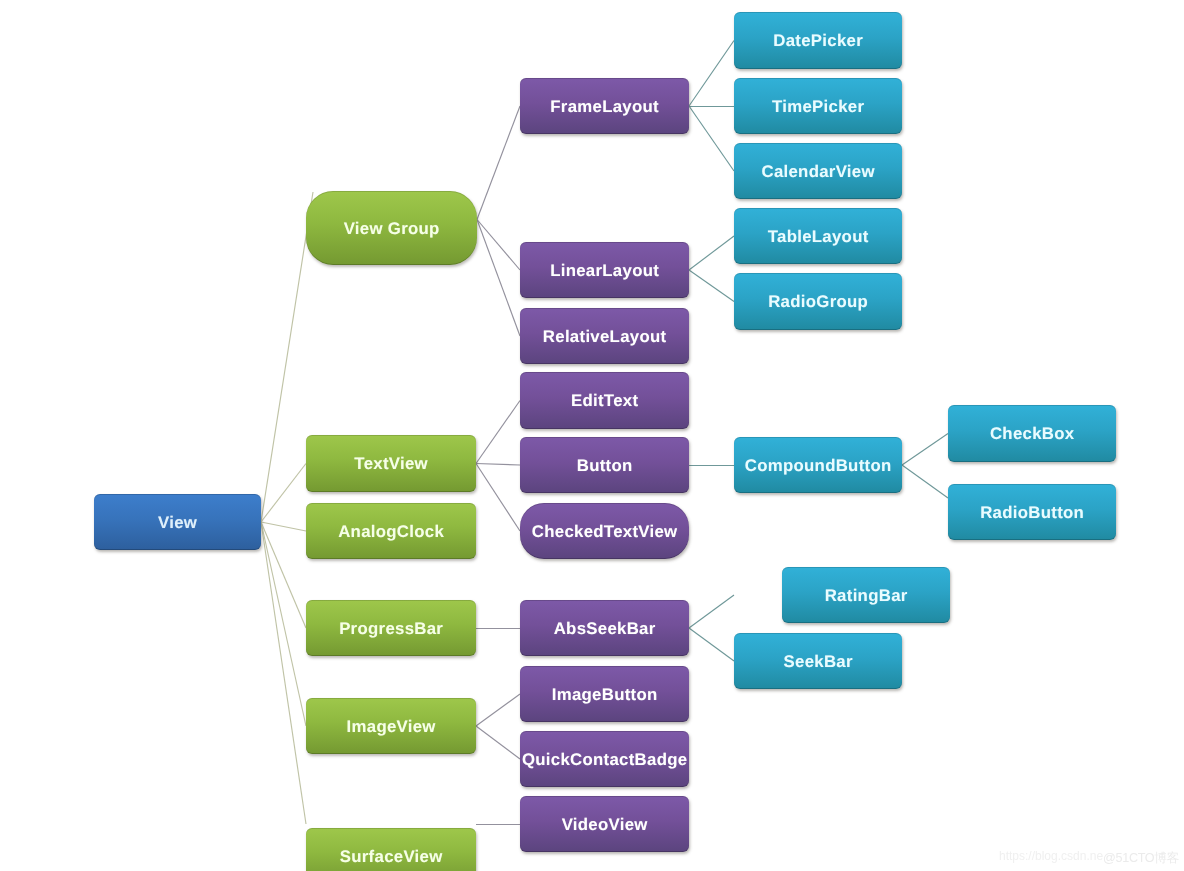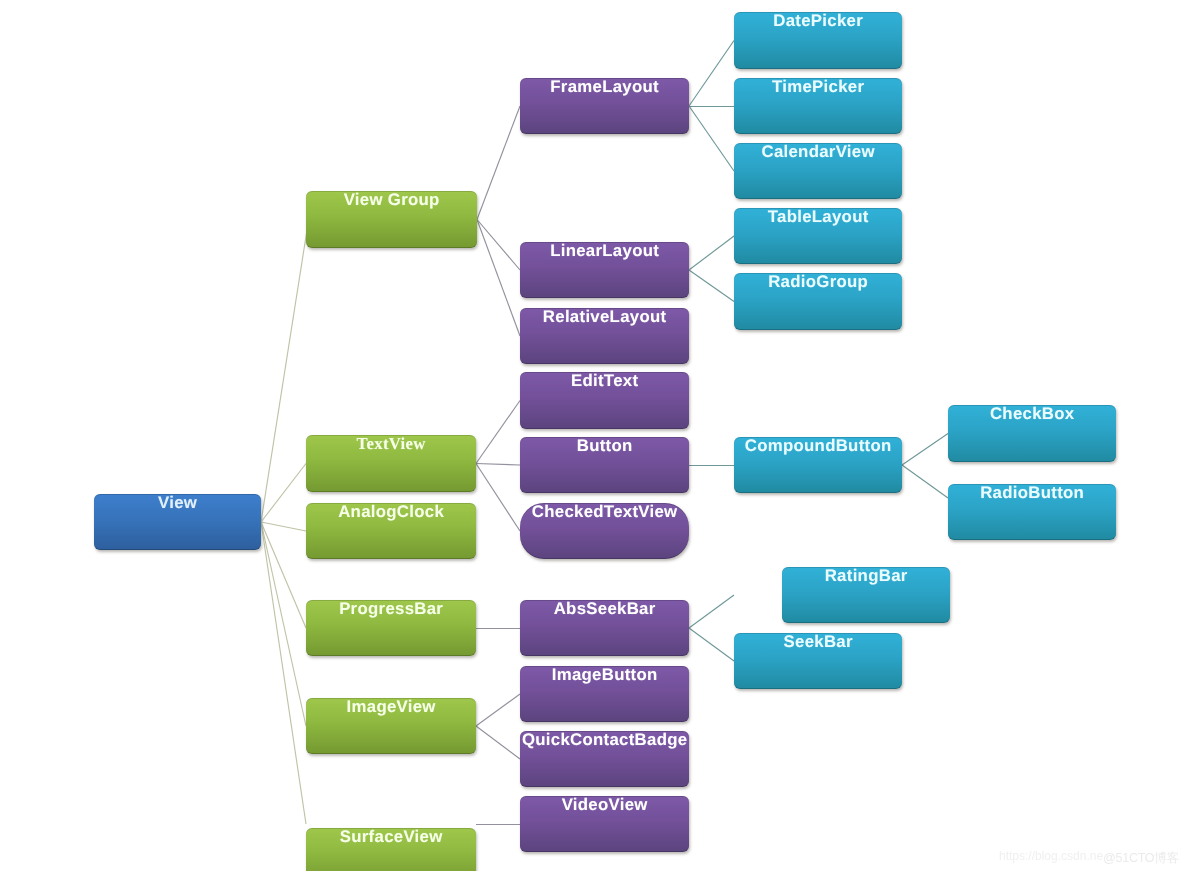--- a/index.html
+++ b/index.html
@@ -5,21 +5,21 @@
 <style>
   html,body{margin:0;padding:0;}
   body{
     width:1184px;height:871px;overflow:hidden;background:#ffffff;
     font-family:"Liberation Sans", sans-serif;
   }
   #stage{position:relative;width:1184px;height:871px;background:#ffffff;}
   #links{position:absolute;left:0;top:0;width:1184px;height:871px;pointer-events:none;}
   .node{
     position:absolute;box-sizing:border-box;
-    display:flex;justify-content:center;
+    display:flex;align-items:center;justify-content:center;
     border-radius:6px;
     font-weight:bold;
     text-align:center;
     white-space:nowrap;
     letter-spacing:0.3px;
   }
   .node .lbl{display:block;line-height:1;margin-right:-0.3px;position:relative;top:1px;
     -webkit-font-smoothing:antialiased;
     text-rendering:geometricPrecision;
     transform:translateZ(0);
@@ -90,24 +90,24 @@
       <line x1="689" y1="628" x2="734" y2="595" stroke="#6f9899" stroke-width="1.15"></line>
       <line x1="689" y1="628" x2="734" y2="661" stroke="#6f9899" stroke-width="1.15"></line>
       <line x1="902" y1="465" x2="948" y2="433.5" stroke="#6f9899" stroke-width="1.15"></line>
       <line x1="902" y1="465" x2="948" y2="498" stroke="#6f9899" stroke-width="1.15"></line>
     </svg>
 
   <div id="nodes">
     <div class="node blue" style="left: 94px; top: 494px; width: 167px; height: 56px;">
         <span class="lbl">View</span>
       </div>
-    <div class="node green" style="left: 306px; top: 191px; width: 171px; height: 57px;">
+    <div class="node green" style="left: 306px; top: 191px; width: 171px; height: 74px; border-radius: 27px;">
         <span class="lbl">View Group</span>
       </div>
-    <div class="node green" style="left: 306px; top: 435px; width: 170px; height: 57px; font-family: Liberation Serif, serif;">
+    <div class="node green" style="left: 306px; top: 435px; width: 170px; height: 57px;">
         <span class="lbl">TextView</span>
       </div>
     <div class="node green" style="left: 306px; top: 503px; width: 170px; height: 56px;">
         <span class="lbl">AnalogClock</span>
       </div>
     <div class="node green" style="left: 306px; top: 600px; width: 170px; height: 56px;">
         <span class="lbl">ProgressBar</span>
       </div>
     <div class="node green" style="left: 306px; top: 698px; width: 170px; height: 56px;">
         <span class="lbl">ImageView</span>

